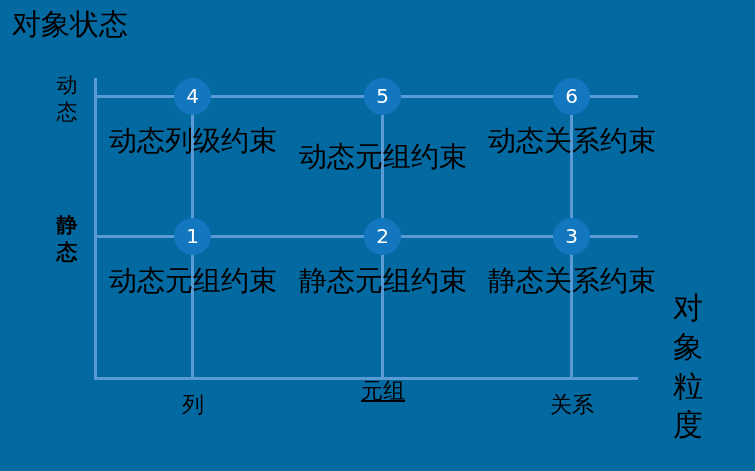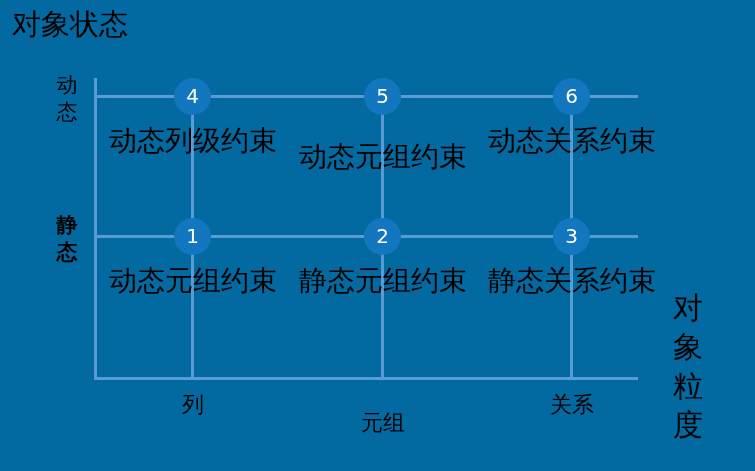--- a/index.html
+++ b/index.html
@@ -125,21 +125,21 @@
   <div class="hline" style="left:94px; top:235px; width:544px;"></div>
 
   <div class="vline" style="left:191px; top:78px; height:302px;"></div>
   <div class="vline" style="left:381px; top:78px; height:302px;"></div>
   <div class="vline" style="left:570px; top:78px; height:302px;"></div>
 
   <div class="ylabel" style="left:52px; top:72px;">动态</div>
   <div class="ylabel" style="left:52px; top:212px;font-weight:bold;">静态</div>
 
   <div class="xlabel" style="left:143px; top:391px; width:100px;">列</div>
-  <div class="xlabel" style="left:333px; top:409px; width:100px;">元组</div>
+  <div class="xlabel" style="left:333px; top:377px; width:100px;text-decoration:underline;">元组</div>
   <div class="xlabel" style="left:522px; top:391px; width:100px;">关系</div>
 
   <div class="axis-title-right" style="left:668px; top:288px;">对象粒度</div>
 
   <div class="node" style="left:174px; top:78px;">4</div>
   <div class="node" style="left:364px; top:78px;">5</div>
   <div class="node" style="left:553px; top:78px;">6</div>
 
   <div class="node" style="left:174px; top:218px;">1</div>
   <div class="node" style="left:364px; top:218px;">2</div>

